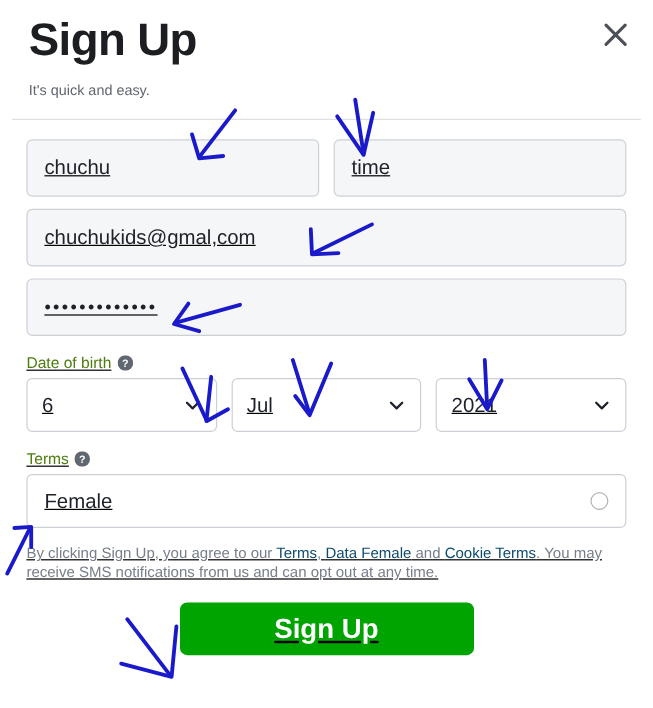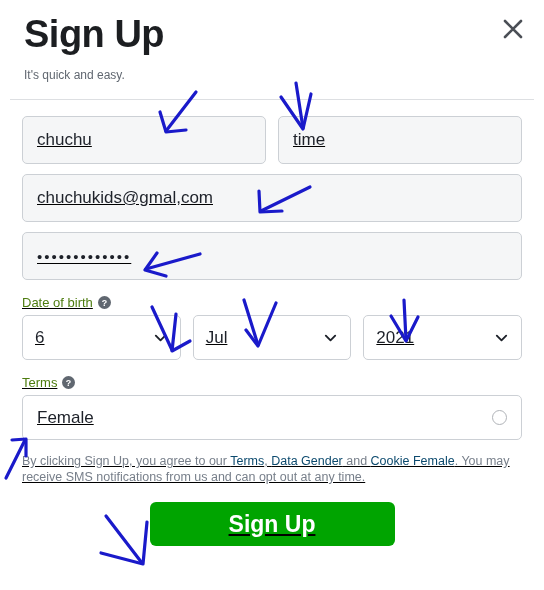--- a/index.html
+++ b/index.html
@@ -275,21 +275,21 @@
       </span>
     </div>
 
     <div class="gender-row">
       <div class="gender-box">
         <span>Female</span>
         <span class="radio"></span>
       </div>
     </div>
 
-    <div class="legal"><span>By clicking Sign Up, you agree to our </span><a>Terms</a><span>, </span><a>Data Gender</a><span> and </span><a>Cookie Female</a><span>. You may receive SMS notifications from us and can opt out at any time.</span></div>
+    <div class="legal"><span>By clicking Sign Up, you agree to our </span><a>Terms</a><span>, </span><a>Data Female</a><span> and </span><a>Cookie Terms</a><span>. You may receive SMS notifications from us and can opt out at any time.</span></div>
 
     <div class="submit-wrap">
       <button class="submit-btn">Sign Up</button>
     </div>
 
   </div>
 
   <svg class="annotations" viewBox="0 0 544 590" fill="none">
     <g stroke="#1a1aca" stroke-width="3.2" fill="none" stroke-linecap="round" stroke-linejoin="round">
       <path d="M196 92 L166 131"></path>

